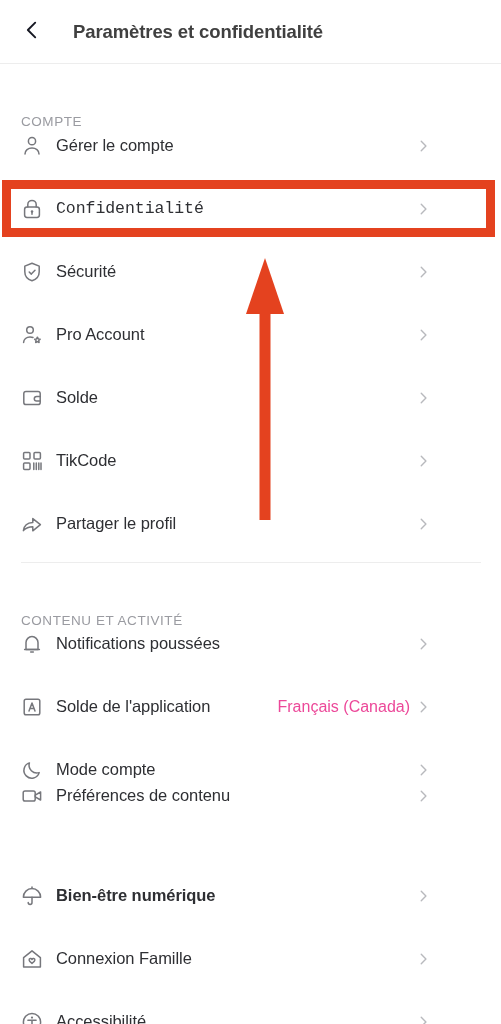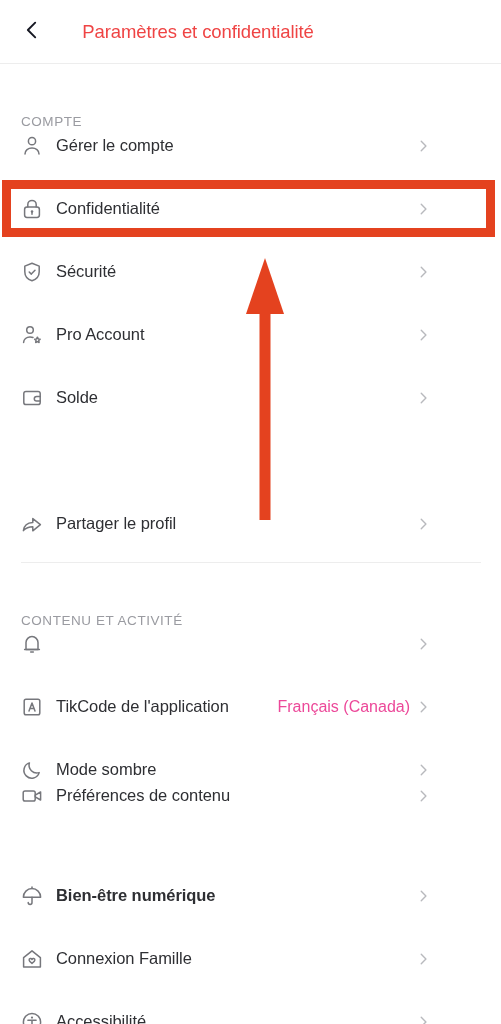--- a/index.html
+++ b/index.html
@@ -37,22 +37,22 @@
     display: flex; align-items: center; justify-content: center;
     cursor: pointer;
     background: none; border: none;
   }
   .header-title {
     position: absolute;
     left: 0; top: 0;
     width: 396px; height: 64px;
     display: flex; align-items: center; justify-content: center;
     font-size: 18.5px;
-    font-weight: normal;
-    color: #ef4444;
+    font-weight: bold;
+    color: #404040;
     letter-spacing: -0.1px;
   }
 
   
   .section-label {
     position: absolute;
     left: 21px;
     font-size: 13.5px;
     color: #9a9ba1;
     letter-spacing: 0.55px;
@@ -151,21 +151,21 @@
       </svg>
     </span>
     <span class="row-label">Gérer le compte</span>
     <span class="row-chevron">
       <svg width="14" height="14" viewBox="0 0 24 24" fill="none" stroke="#B8B9BD" stroke-width="2.4" stroke-linecap="round" stroke-linejoin="round">
         <polyline points="9,4 17,12 9,20"></polyline>
       </svg>
     </span>
   </div>
 
-  <div class="row" style="top:177px;">
+  <div class="row" style="top:177px;font-family:Liberation Mono, monospace;">
     <span class="row-icon">
       <svg width="24" height="24" viewBox="0 0 24 24" fill="none" stroke="#76777C" stroke-width="1.5" stroke-linecap="round" stroke-linejoin="round">
         <rect x="4.6" y="10" width="14.8" height="10.4" rx="2.4"></rect>
         <path d="M7.8 10V7.6a4.2 4.2 0 0 1 8.4 0V10"></path>
         <circle cx="12" cy="14.4" r="1.25" fill="#76777C" stroke="none"></circle>
         <path d="M12 15.4v1.9"></path>
       </svg>
     </span>
     <span class="row-label">Confidentialité</span>
     <span class="row-chevron">
@@ -214,20 +214,36 @@
       </svg>
     </span>
     <span class="row-label">Pro Account</span>
     <span class="row-chevron">
       <svg width="14" height="14" viewBox="0 0 24 24" fill="none" stroke="#B8B9BD" stroke-width="2.4" stroke-linecap="round" stroke-linejoin="round">
         <polyline points="9,4 17,12 9,20"></polyline>
       </svg>
     </span>
   </div>
 
+  <div class="row" style="top:429px;">
+    <span class="row-icon">
+      <svg width="24" height="24" viewBox="0 0 24 24" fill="none" stroke="#76777C" stroke-width="1.5" stroke-linecap="round" stroke-linejoin="round">
+        <rect x="3.6" y="3.6" width="6.4" height="6.4" rx="1"></rect>
+        <rect x="14" y="3.6" width="6.4" height="6.4" rx="1"></rect>
+        <rect x="3.6" y="14" width="6.4" height="6.4" rx="1"></rect>
+        <path d="M13.8 14v6.4M16.3 14v6.4M18.8 14v6.4M21 14v6.4"></path>
+      </svg>
+    </span>
+    <span class="row-label">TikCode</span>
+    <span class="row-chevron">
+      <svg width="14" height="14" viewBox="0 0 24 24" fill="none" stroke="#B8B9BD" stroke-width="2.4" stroke-linecap="round" stroke-linejoin="round">
+        <polyline points="9,4 17,12 9,20"></polyline>
+      </svg>
+    </span>
+  </div>
 
   <div class="row" style="top:492px;padding-left:35px;">
     <span class="row-icon">
       <svg width="24" height="24" viewBox="0 0 24 24" fill="none" stroke="#76777C" stroke-width="1.5" stroke-linecap="round" stroke-linejoin="round">
         <path d="M3.4 18.6c.6-5 4.2-8 9.4-8.2V6.6l7.6 6.1-7.6 6.1v-4c-4 0-6.9 1.2-9.4 3.8z"></path>
       </svg>
     </span>
     <span class="row-label">Partager le profil</span>
     <span class="row-chevron">
       <svg width="14" height="14" viewBox="0 0 24 24" fill="none" stroke="#B8B9BD" stroke-width="2.4" stroke-linecap="round" stroke-linejoin="round">
@@ -241,50 +257,51 @@
   <div class="section-label" style="top:589px;">CONTENU ET ACTIVITÉ</div>
 
   <div class="row" style="top:612px;">
     <span class="row-icon">
       <svg width="24" height="24" viewBox="0 0 24 24" fill="none" stroke="#76777C" stroke-width="1.5" stroke-linecap="round" stroke-linejoin="round">
         <path d="M6 17.4V10.6a6 6 0 0 1 12 0v6.8z"></path>
         <path d="M4.6 17.4h14.8"></path>
         <path d="M10.7 20h2.6"></path>
       </svg>
     </span>
+    <span class="row-label">Notifications poussées</span>
     <span class="row-chevron">
       <svg width="14" height="14" viewBox="0 0 24 24" fill="none" stroke="#B8B9BD" stroke-width="2.4" stroke-linecap="round" stroke-linejoin="round">
         <polyline points="9,4 17,12 9,20"></polyline>
       </svg>
     </span>
   </div>
 
   <div class="row" style="top:675px;">
     <span class="row-icon">
       <svg width="24" height="24" viewBox="0 0 24 24" fill="none" stroke="#76777C" stroke-width="1.5" stroke-linecap="round" stroke-linejoin="round">
         <rect x="4.2" y="4.2" width="15.6" height="15.6" rx="1.8"></rect>
         <path d="M9 16l3-8 3 8M10.1 13.4h3.8"></path>
       </svg>
     </span>
-    <span class="row-label">TikCode de l'application</span>
+    <span class="row-label">Solde de l'application</span>
     <span class="row-value">Français (Canada)</span>
     <span class="row-chevron">
       <svg width="14" height="14" viewBox="0 0 24 24" fill="none" stroke="#B8B9BD" stroke-width="2.4" stroke-linecap="round" stroke-linejoin="round">
         <polyline points="9,4 17,12 9,20"></polyline>
       </svg>
     </span>
   </div>
 
   <div class="row" style="top:738px;">
     <span class="row-icon">
       <svg width="24" height="24" viewBox="0 0 24 24" fill="none" stroke="#76777C" stroke-width="1.5" stroke-linecap="round" stroke-linejoin="round">
         <path d="M19.2 14.6A7.8 7.8 0 0 1 9.4 4.9a7.8 7.8 0 1 0 9.8 9.7z"></path>
       </svg>
     </span>
-    <span class="row-label">Mode sombre</span>
+    <span class="row-label">Mode compte</span>
     <span class="row-chevron">
       <svg width="14" height="14" viewBox="0 0 24 24" fill="none" stroke="#B8B9BD" stroke-width="2.4" stroke-linecap="round" stroke-linejoin="round">
         <polyline points="9,4 17,12 9,20"></polyline>
       </svg>
     </span>
   </div>
 
   <div class="row" style="top:764px;">
     <span class="row-icon">
       <svg width="24" height="24" viewBox="0 0 24 24" fill="none" stroke="#76777C" stroke-width="1.5" stroke-linecap="round" stroke-linejoin="round">

